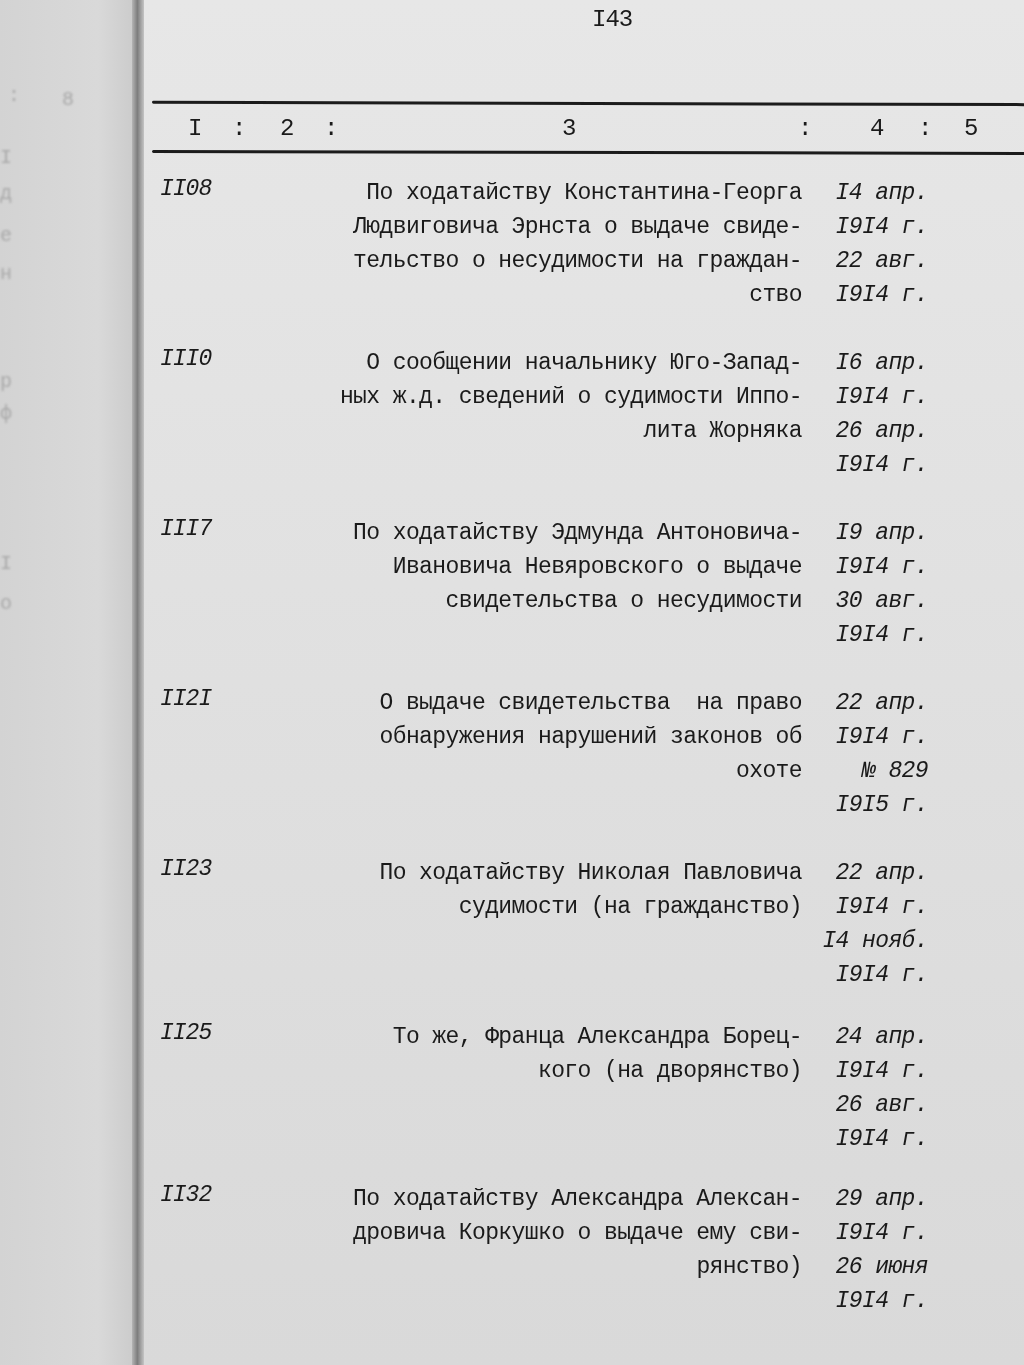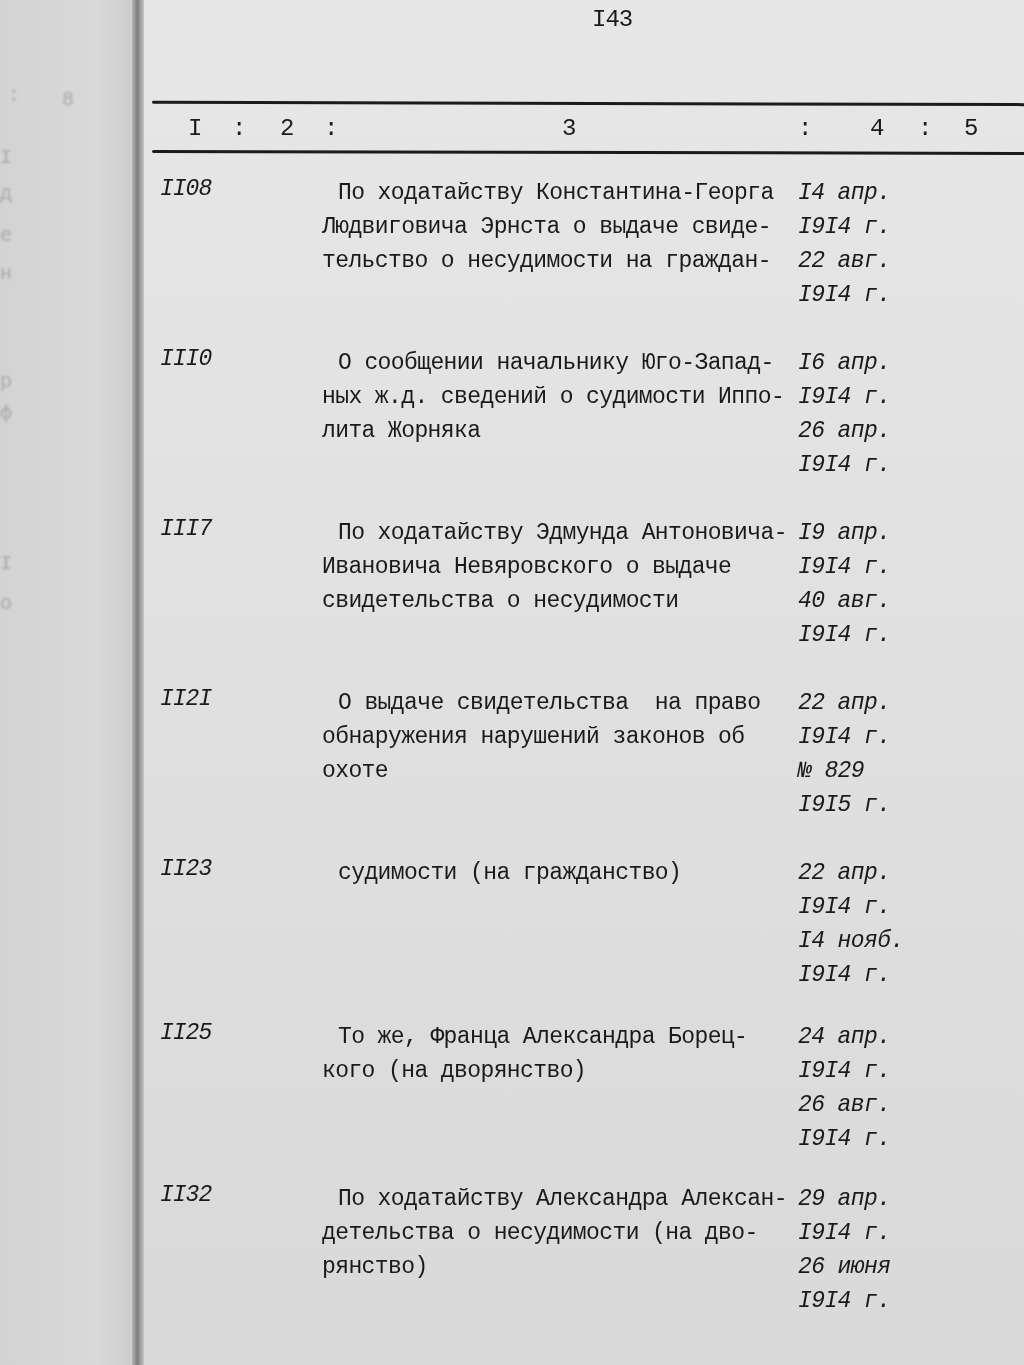--- a/index.html
+++ b/index.html
@@ -33,20 +33,21 @@
       left: 132px; top: 0;
       width: 12px; height: 1365px;
       background: linear-gradient(to right, #b5b5b5, #7d7d7d 45%, #c4c4c4);
     }
     
     .page {
       position: absolute;
       left: 144px; top: 0;
       width: 880px; height: 1365px;
       background: linear-gradient(to bottom, #e7e7e7 0%, #e0e0e0 50%, #d9d9d9 100%);
+      text-align: right;
     }
     .page-number {
       position: absolute;
       left: 448px;
       top: 6px;
       font-size: 24px;
       letter-spacing: -1px;
     }
     .header-band {
       position: absolute;
@@ -139,20 +140,21 @@
     <span class="col-head" style="left:812px;">5</span>
     <div class="rule bottom"></div>
   </div>
 
   <div class="entry" style="top:176px;">
     <span class="num">II08</span>
     <div class="desc">
       <span class="line">По ходатайству Константина-Георга</span>
       <span class="line">Людвиговича Эрнста о выдаче свиде-</span>
       <span class="line">тельство о несудимости на граждан-</span>
+      <span class="line">ство</span>
     </div>
     <div class="dates">
       <span class="line">I4 апр.</span>
       <span class="line">I9I4 г.</span>
       <span class="line">22 авг.</span>
       <span class="line">I9I4 г.</span>
     </div>
   </div>
 
   <div class="entry" style="top:346px;">
@@ -173,21 +175,21 @@
   <div class="entry" style="top:516px;">
     <span class="num">III7</span>
     <div class="desc">
       <span class="line">По ходатайству Эдмунда Антоновича-</span>
       <span class="line">Ивановича Невяровского о выдаче</span>
       <span class="line">свидетельства о несудимости</span>
     </div>
     <div class="dates">
       <span class="line">I9 апр.</span>
       <span class="line">I9I4 г.</span>
-      <span class="line">40 авг.</span>
+      <span class="line">30 авг.</span>
       <span class="line">I9I4 г.</span>
     </div>
   </div>
 
   <div class="entry" style="top:686px;">
     <span class="num">II2I</span>
     <div class="desc">
       <span class="line">О выдаче свидетельства  на право</span>
       <span class="line">обнаружения нарушений законов об</span>
       <span class="line">охоте</span>
@@ -196,20 +198,21 @@
       <span class="line">22 апр.</span>
       <span class="line">I9I4 г.</span>
       <span class="line">№ 829</span>
       <span class="line">I9I5 г.</span>
     </div>
   </div>
 
   <div class="entry" style="top:856px;">
     <span class="num">II23</span>
     <div class="desc">
+      <span class="line">По ходатайству Николая Павловича</span>
       <span class="line">судимости (на гражданство)</span>
     </div>
     <div class="dates">
       <span class="line">22 апр.</span>
       <span class="line">I9I4 г.</span>
       <span class="line">I4 нояб.</span>
       <span class="line">I9I4 г.</span>
     </div>
   </div>
 
@@ -224,21 +227,21 @@
       <span class="line">I9I4 г.</span>
       <span class="line">26 авг.</span>
       <span class="line">I9I4 г.</span>
     </div>
   </div>
 
   <div class="entry" style="top:1182px;">
     <span class="num">II32</span>
     <div class="desc">
       <span class="line">По ходатайству Александра Алексан-</span>
-      <span class="line">детельства о несудимости (на дво-</span>
+      <span class="line">дровича Коркушко о выдаче ему сви-</span>
       <span class="line">рянство)</span>
     </div>
     <div class="dates">
       <span class="line">29 апр.</span>
       <span class="line">I9I4 г.</span>
       <span class="line">26 июня</span>
       <span class="line">I9I4 г.</span>
     </div>
   </div>
 </div>

